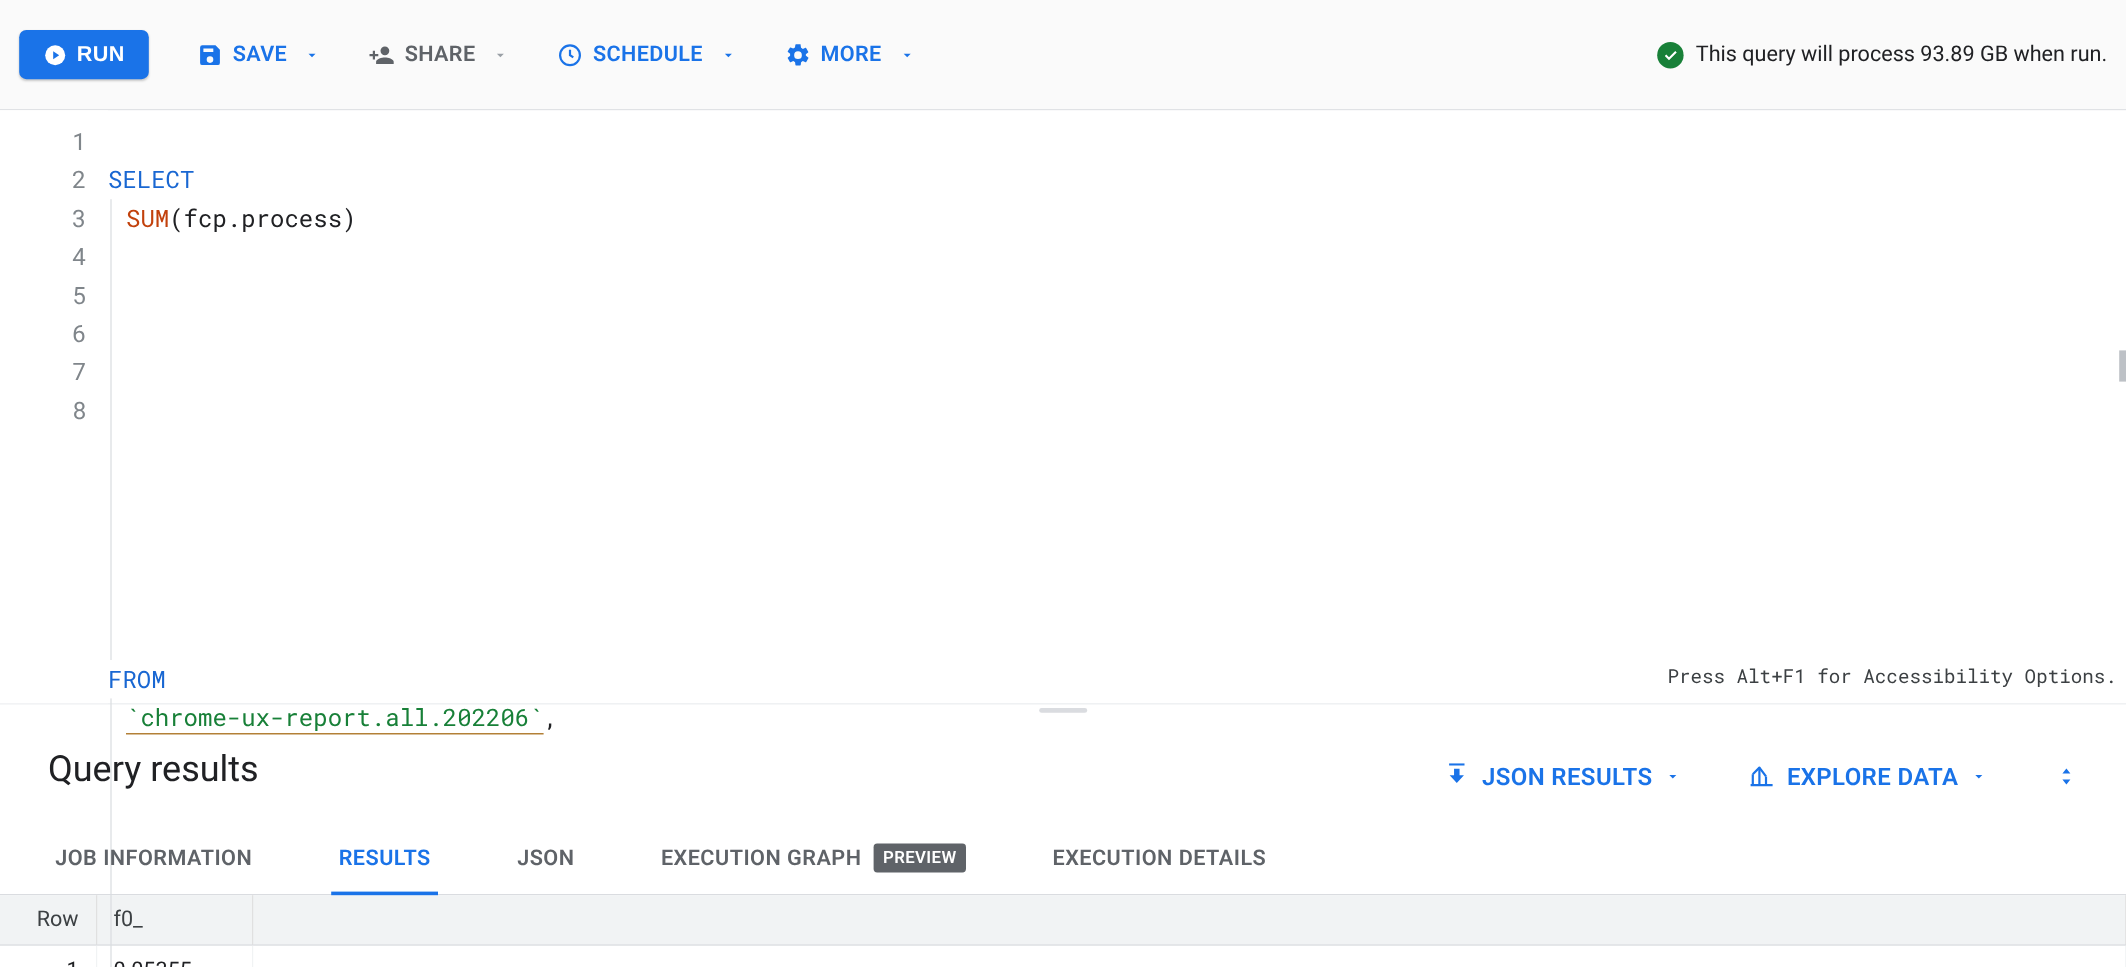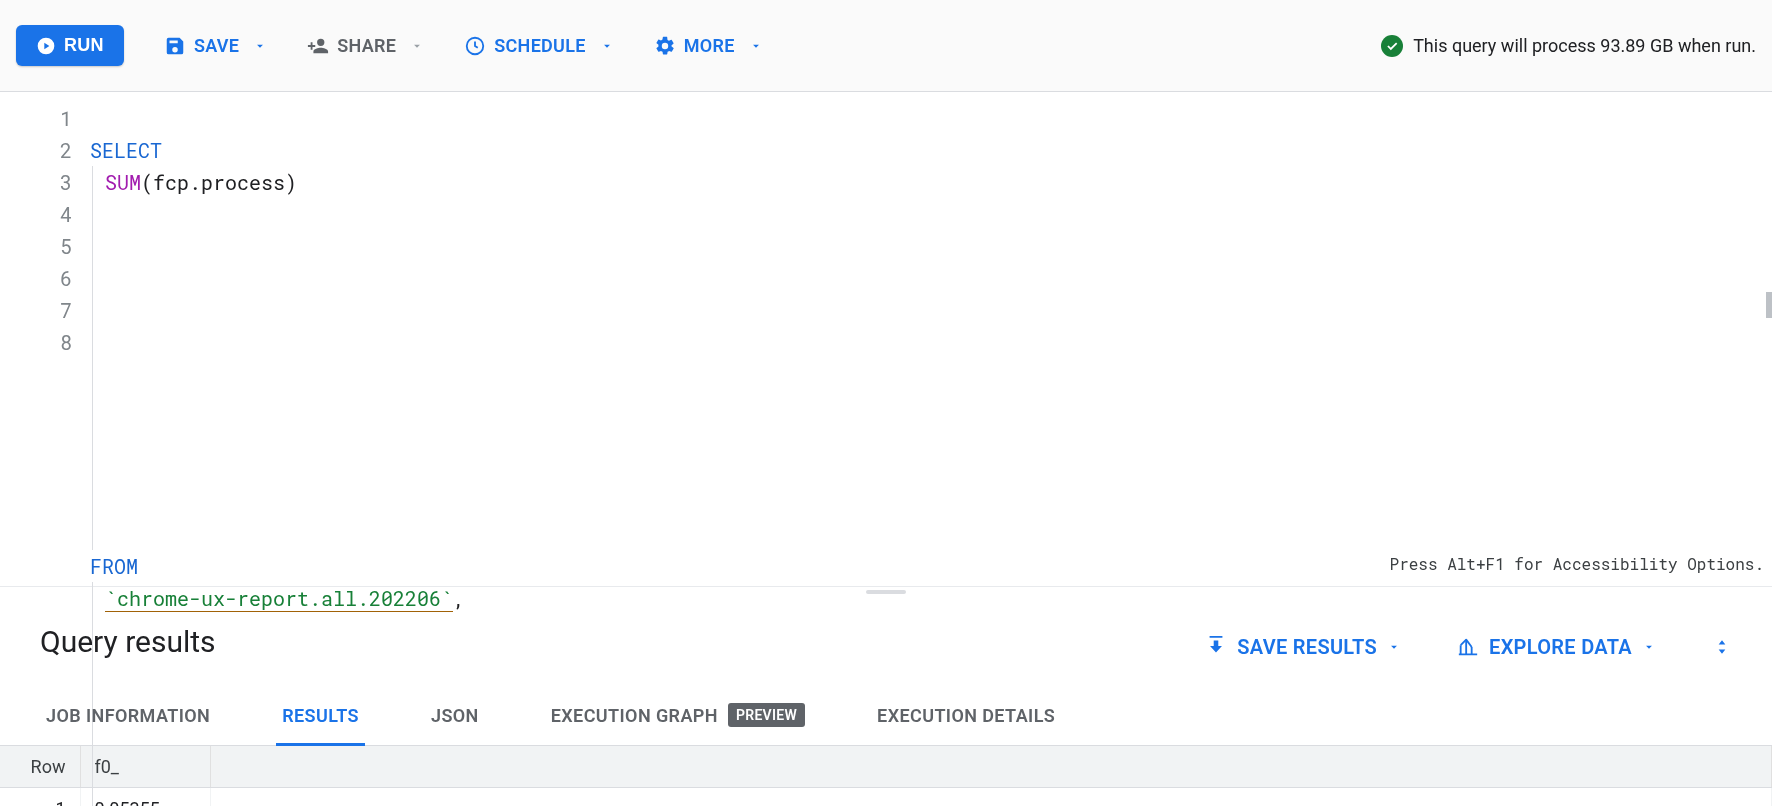--- a/index.html
+++ b/index.html
@@ -77,21 +77,21 @@
   .code {
     flex:1;
     padding: 10px 0 100px 0;
     font-family: "Roboto Mono", Menlo, Consolas, monospace;
     font-size: 20px;
     line-height: 32px;
     white-space: pre;
     position:relative;
   }
   .kw { color:#1967d2; }
-  .fn { color:#a21caf; }
+  .fn { color:#c2410c; }
   .tbl { color:#188038; border-bottom:1px solid #a16207; }
   .indent-guide { border-left:1px solid #dadce0; padding-left:12px; margin-left:2px; display:inline-block; height:100%;}
   .a11y-hint {
     position:absolute; right:8px; bottom:6px;
     color:#3c4043; font-size:16px;
   }
   .drag-handle {
     height:10px; display:flex; align-items:center; justify-content:center;
     border-top:1px solid #e8eaed;
   }
@@ -262,21 +262,21 @@
 
 <div class="results-header">
   <div class="results-title">Query results</div>
   <div class="results-actions">
     <div class="res-btn">
       <span>
         <svg viewBox="0 0 24 24" width="22" height="22" fill="#1a73e8">
             <path d="M5 20h14v-2H5v2zm7-18L5.5 9h4V15h5V9h4L12 2z" transform="rotate(180 12 10)"></path>
           </svg>
       </span>
-      <span>SAVE RESULTS</span>
+      <span>JSON RESULTS</span>
       <span>
         <svg width="14" height="14" viewBox="0 0 24 24" fill="#1a73e8">
             <path d="M7 10l5 5 5-5z"></path>
           </svg>
       </span>
     </div>
     <div class="res-btn">
       <span>
         <svg viewBox="0 0 24 24" width="22" height="22" fill="none" stroke="#1a73e8" stroke-width="2">
             <path d="M4 20V10M10 20V4M16 20v-8M22 20H2"></path>

